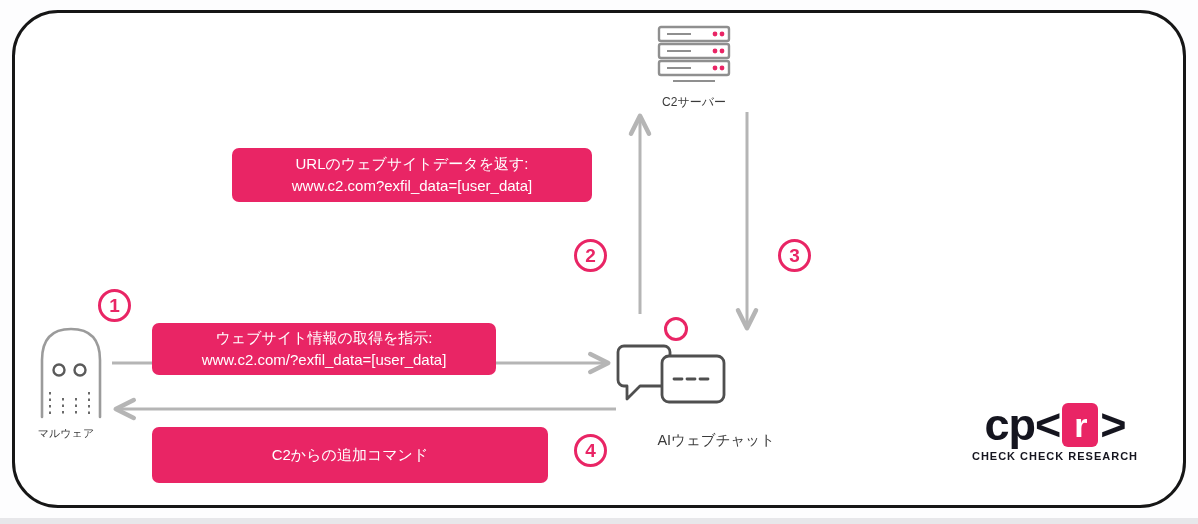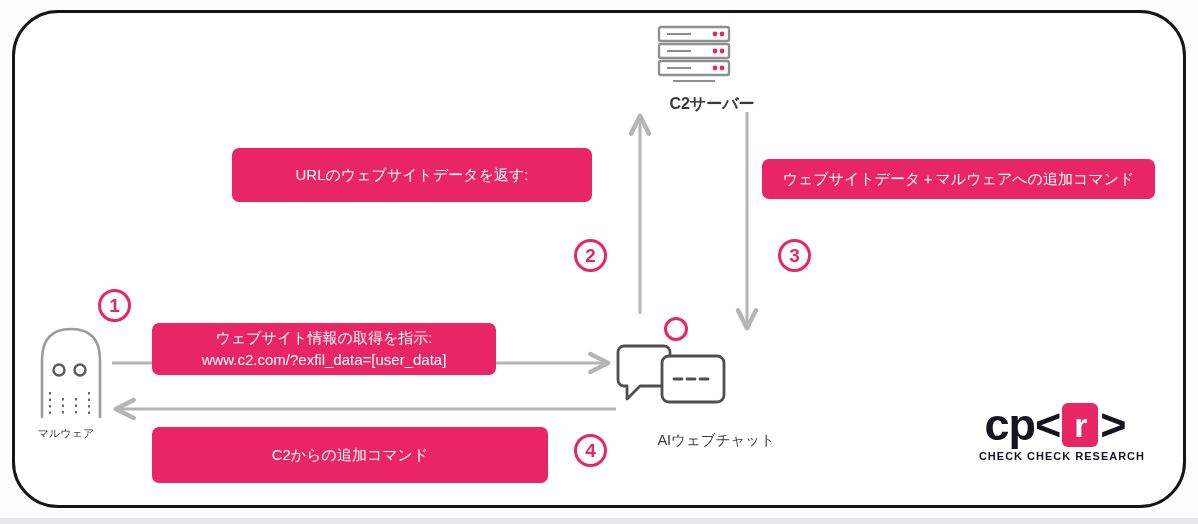--- a/index.html
+++ b/index.html
@@ -20,41 +20,41 @@
              text-align:center; font-size:15px; line-height:1.5; padding:4px 10px; }
   .pinkbox span { display:block; white-space:nowrap;text-align:right; }
 
   .stepcircle { position:absolute; width:33px; height:33px; border-radius:50%;
                 border:3px solid var(--pink,#e92565); color:var(--pink,#e92565); background:#fff;
                 display:flex; align-items:center; justify-content:center;
                 font-size:19px; font-weight:600; }
 
   .icon-wrap { position:absolute; }
   .iconlabel { position:absolute; color:#3a3a3a; text-align:center; }
-  .lbl-server  { left:652px; top:94px;  width:120px; font-size:16px;font-weight:bold; }
+  .lbl-server  { left:634px; top:94px;  width:120px; font-size:12px; }
   .lbl-malware { left:16px;  top:426px; width:100px; font-size:11px; }
   .lbl-chat    { left:615px; top:431px; width:160px; font-size:14.5px;text-align:right; }
 
   
   .srv rect { fill:#fff; stroke:#8f8f8f; stroke-width:2.4; }
   .srv-line line, .srv-base { stroke:#8f8f8f; stroke-width:2; }
   .pink-dot circle { fill:var(--pink,#e92565); }
 
   
   .ghost-body { fill:#fff; stroke:#9b9b9b; stroke-width:2.6; stroke-linecap:round; }
   .ghost-eye circle { fill:#fff; stroke:#5a5a5a; stroke-width:2.4; }
   .ghost-dash line { stroke:#6a6a6a; stroke-width:2; stroke-dasharray:2.5 4; }
 
   
   .pink-ring { fill:none; stroke:var(--pink,#e92565); stroke-width:3; }
   .bubble path, .bubble rect { fill:#fff; stroke:#4f4f4f; stroke-width:2.8; stroke-linejoin:round; }
   .dashes line { stroke:#4f4f4f; stroke-width:2.8; stroke-linecap:round; }
 
   
-  .logo { position:absolute; left:965px; top:402px; width:180px; text-align:right; color:#15151f; }
+  .logo { position:absolute; left:965px; top:402px; width:180px; text-align:center; color:#15151f; }
   .logo-mark { display:flex; align-items:center; justify-content:center; font-weight:bold;
                font-size:45px; letter-spacing:-1px; line-height:1; }
   .logo-r { display:inline-flex; align-items:center; justify-content:center;
             background:var(--pink,#e92565); color:#fff; border-radius:6px;
             width:36px; height:44px; font-size:34px; margin:0 2px; }
   .logo-sub { font-size:11px; font-weight:bold; letter-spacing:1px; margin-top:3px; white-space:nowrap; }
 </style>
 </head>
 <body>
 
@@ -93,25 +93,23 @@
         <circle cx="68" cy="44" r="2.4"></circle>
           <circle cx="75" cy="44" r="2.4"></circle>
       </g>
       <line class="srv-base" x1="26" y1="57" x2="68" y2="57"></line>
     </svg>
   </div>
   <div class="iconlabel lbl-server">C2サーバー</div>
 
   <div class="pinkbox" style="left:232px; top:148px; width:360px; height:54px;">
     <span>URLのウェブサイトデータを返す:</span>
+    <span>www.c2.com?exfil_data=[user_data]</span>
   </div>
 
-  <div class="pinkbox" style="left:762px; top:159px; width:393px; height:40px;">
-    <span>ウェブサイトデータ＋マルウェアへの追加コマンド</span>
-  </div>
 
   <div class="pinkbox" style="left:152px; top:323px; width:344px; height:52px;">
     <span>ウェブサイト情報の取得を指示:</span>
     <span>www.c2.com/?exfil_data=[user_data]</span>
   </div>
 
   <div class="pinkbox" style="left:152px; top:427px; width:396px; height:56px;">
     <span>C2からの追加コマンド</span>
   </div>
 

